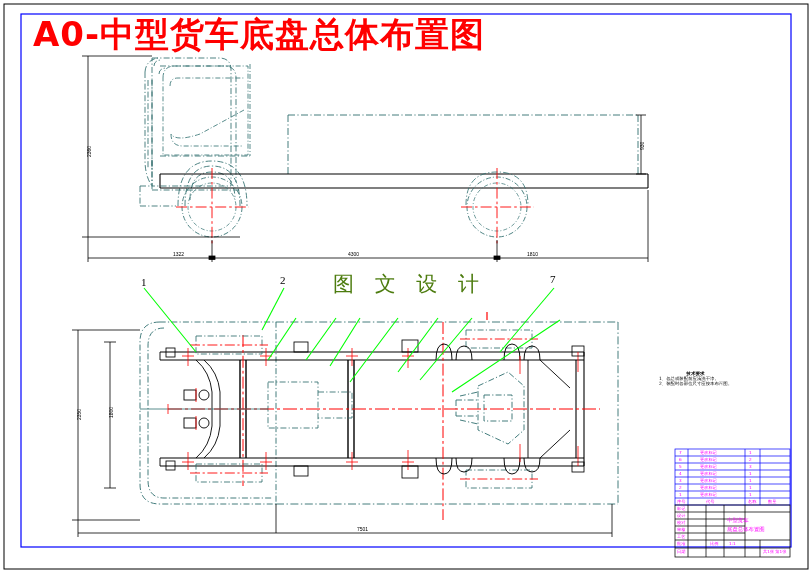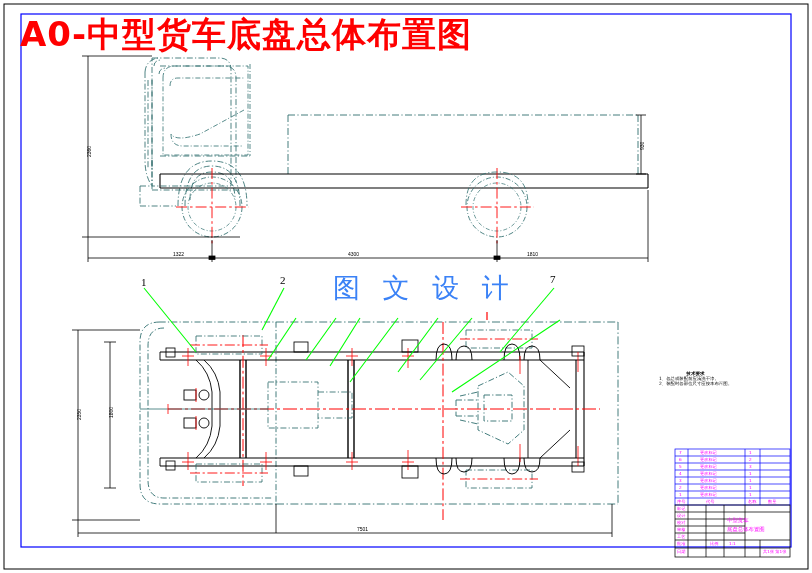--- a/index.html
+++ b/index.html
@@ -1,23 +1,23 @@
 <!DOCTYPE html>
 <html><head>
 <meta charset="utf-8">
 <style>
   html,body{margin:0;padding:0;background:#ffffff;}
   body{width:812px;height:573px;overflow:hidden;
        font-family:"Liberation Sans","DejaVu Sans",sans-serif;}
   #stage{position:relative;width:812px;height:573px;background:#fff;}
   #stage svg{position:absolute;top:0;left:0;}
-  .ttl{position:absolute;left:20px;top:12px;font-size:34px;font-weight:bold;
+  .ttl{position:absolute;left:33px;top:12px;font-size:34px;font-weight:bold;
        color:#ff0000;font-family:"DejaVu Sans",sans-serif;letter-spacing:1px;
        white-space:nowrap;}
-  .wm{position:absolute;left:333px;top:270px;font-size:27px;color:#3b82f6;
+  .wm{position:absolute;left:333px;top:270px;font-size:21px;color:#4d7c0f;
       font-family:"DejaVu Serif",serif;letter-spacing:7px;white-space:nowrap;}
   .ldnum{position:absolute;font-size:11px;color:#000;
          font-family:"Liberation Serif",serif;}
   .dimtxt{position:absolute;font-size:5px;color:#000;white-space:nowrap;
           font-family:"Liberation Sans",sans-serif;transform-origin:0 0;}
   .vtxt{transform:rotate(-90deg);}
   .notes{position:absolute;color:#000;white-space:nowrap;
          font-family:"DejaVu Sans",sans-serif;}
   .notes .nh{font-size:4.6px;display:block;text-align:center;font-weight:bold;}
   .notes .nl{font-size:4.4px;display:block;}

